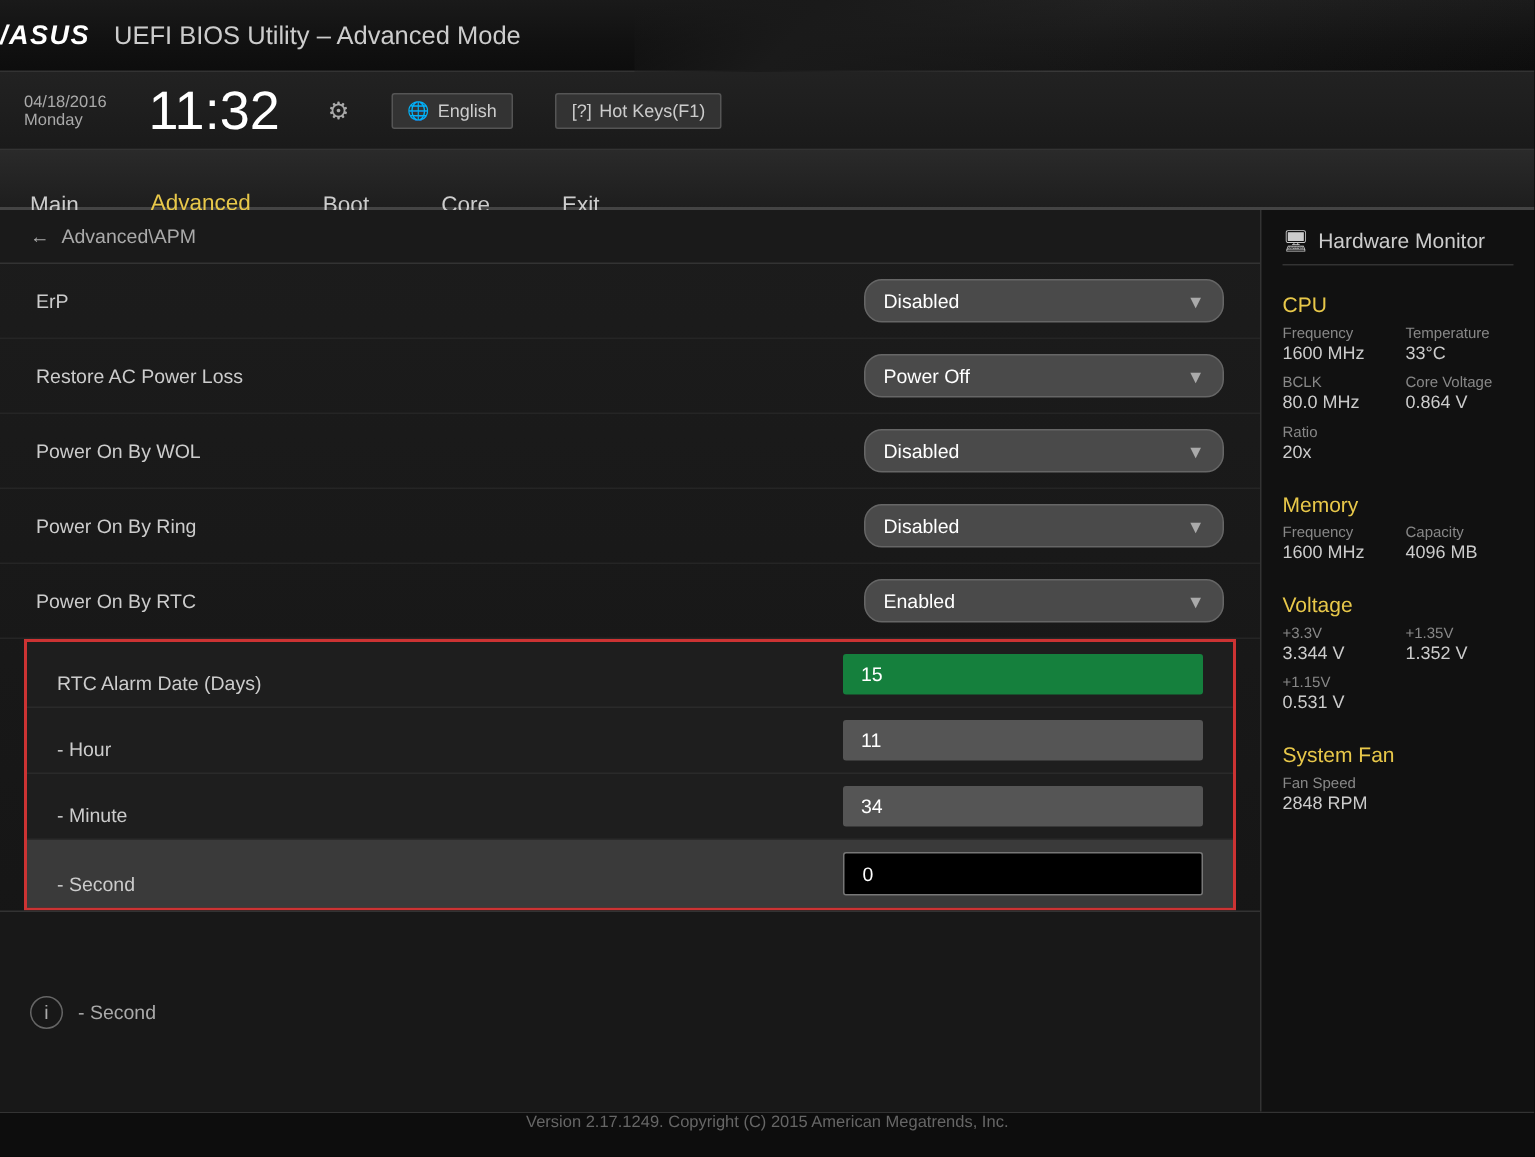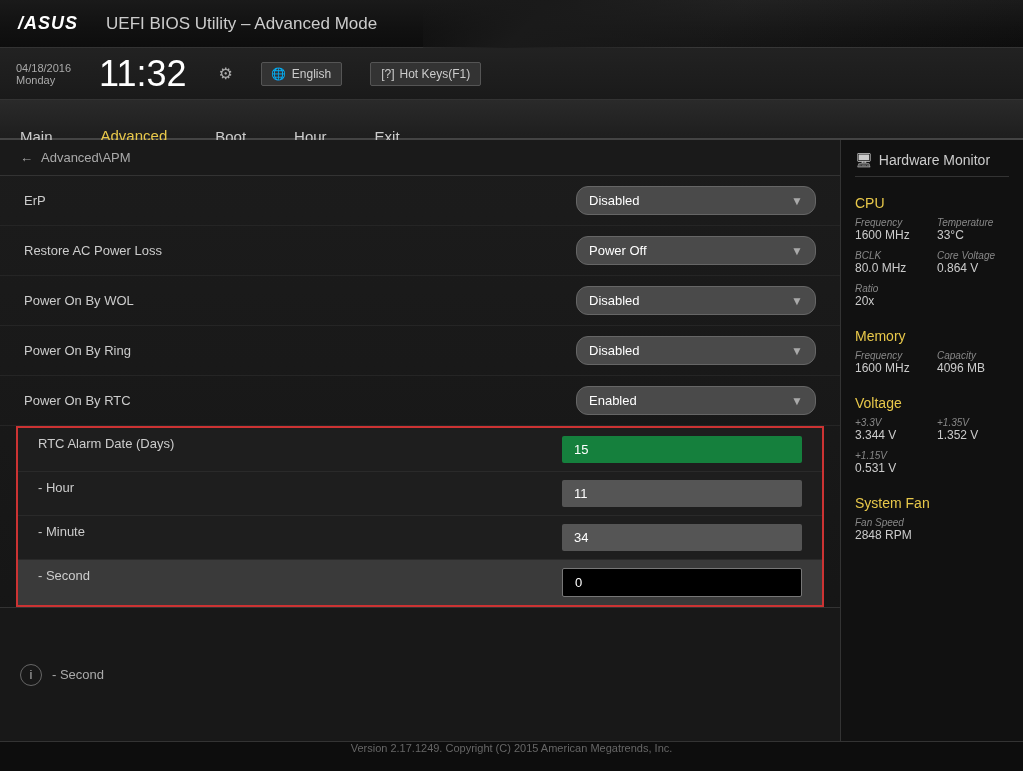--- a/index.html
+++ b/index.html
@@ -10,25 +10,25 @@
       font-family: 'Arial', sans-serif;
       color: #ccc;
       overflow: hidden;
       position: relative;
     }
 
     
     #header {
       background: linear-gradient(180deg, #1a1a1a 0%, #111 60%, #0d0d0d 100%);
       border-bottom: 1px solid #333;
-      padding: 0 18px;
+      padding: 0 0;
       height: 48px;
       display: flex;
       align-items: center;
-      gap: 28px;
+      gap: 16px;
     }
     #asus-logo {
       color: #fff;
       font-weight: bold;
       font-size: 18px;
       letter-spacing: 1px;
       font-style: italic;
     }
     #bios-title {
       color: #ccc;
@@ -145,21 +145,21 @@
     .dropdown-arrow { color: #aaa; font-size: 12px; }
 
     
     #rtc-section {
       border: 2px solid #cc3333;
       margin: 0 16px;
       background: #1e1e1e;
     }
     .rtc-row {
       display: flex;
-      align-items: flex-start;
+      align-items: flex-end;
       padding: 8px 20px;
       border-bottom: 1px solid #2a2a2a;
       min-height: 42px;
     }
     .rtc-row:last-child { border-bottom: none; }
     .rtc-label {
       flex: 1;
       font-size: 13px;
       color: #ccc;
     }
@@ -229,21 +229,21 @@
       color: #e8c84a;
       font-size: 14px;
       margin-bottom: 6px;
       margin-top: 4px;
     }
     .sidebar-stat-grid {
       display: grid;
       grid-template-columns: 1fr 1fr;
       gap: 6px 10px;
     }
-    .stat-label { font-size: 10px; color: #888; font-style: italic; }
+    .stat-label { font-size: 10px; color: #888; }
     .stat-value { font-size: 12px; color: #ccc; margin-bottom: 2px; }
 
     
     #footer {
       height: 30px;
       background: #0d0d0d;
       border-top: 1px solid #333;
       display: flex;
       align-items: flex-start;
       justify-content: center;
@@ -285,21 +285,21 @@
   <button id="hotkeys-btn">
     <span>[?]</span>
     <span>Hot Keys(F1)</span>
   </button>
 </div>
 
 <div id="nav">
   <span class="nav-item">Main</span>
   <span class="nav-item active">Advanced</span>
   <span class="nav-item">Boot</span>
-  <span class="nav-item">Hour</span>
+  <span class="nav-item">Core</span>
   <span class="nav-item">Exit</span>
 </div>
 
 <div id="main-layout">
 
   <div id="content">
 
     <div id="breadcrumb">
       <span style="cursor:pointer;">←</span>
       <span>Advanced\APM</span>

